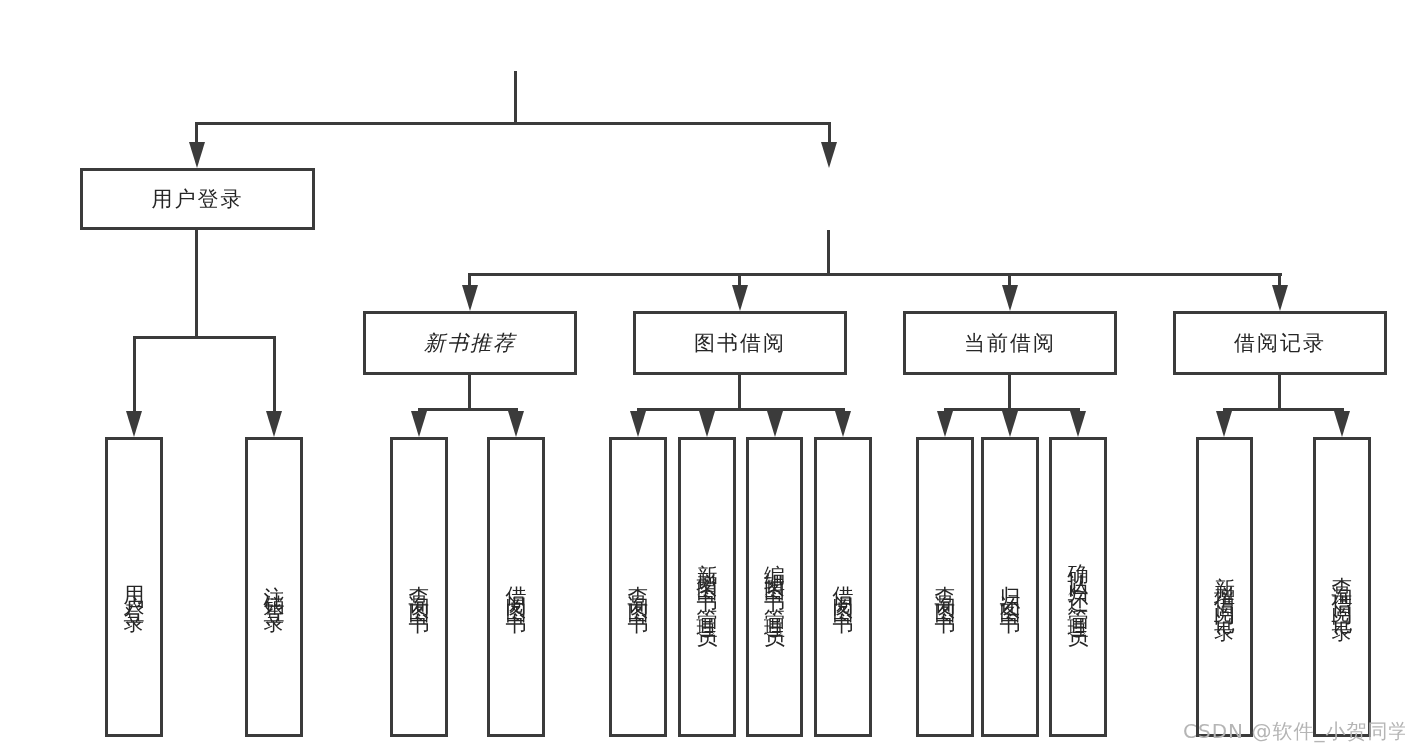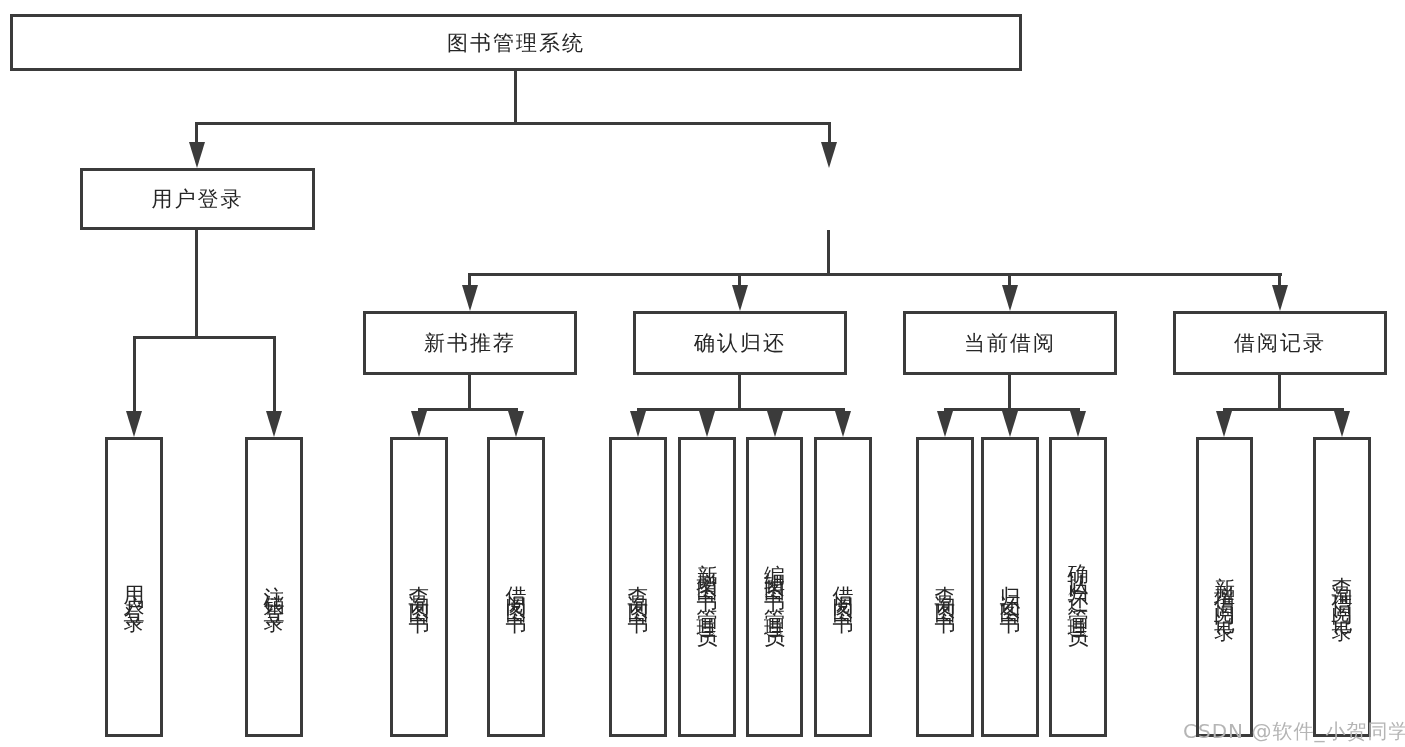--- a/index.html
+++ b/index.html
@@ -46,23 +46,20 @@
     color:#b5b5b5;
     letter-spacing:1px;
     white-space:nowrap;
   }
 </style>
 </head>
 <body>
 
 <div class="canvas">
 
-  <div class="box hbox" style="left:10px; top:14px; width:1012px; height:57px;">
-    <span>图书管理系统</span>
-  </div>
 
   <div class="vline" style="left:514px; top:71px; height:51px;"></div>
   <div class="hline" style="left:195px; top:122px; width:636px;"></div>
   <div class="vline" style="left:195px; top:122px; height:22px;"></div>
   <div class="arrow" style="left:189px; top:142px;"></div>
   <div class="vline" style="left:828px; top:122px; height:22px;"></div>
   <div class="arrow" style="left:821px; top:142px;"></div>
 
   <div class="box hbox" style="left:80px; top:168px; width:235px; height:62px;">
     <span>用户登录</span>
@@ -79,25 +76,25 @@
   <div class="hline" style="left:469px; top:273px; width:813px;"></div>
   <div class="vline" style="left:468px; top:273px; height:14px;"></div>
   <div class="arrow" style="left:462px; top:285px;"></div>
   <div class="vline" style="left:738px; top:273px; height:14px;"></div>
   <div class="arrow" style="left:732px; top:285px;"></div>
   <div class="vline" style="left:1008px; top:273px; height:14px;"></div>
   <div class="arrow" style="left:1002px; top:285px;"></div>
   <div class="vline" style="left:1278px; top:273px; height:14px;"></div>
   <div class="arrow" style="left:1272px; top:285px;"></div>
 
-  <div class="box hbox" style="left:363px; top:311px; width:214px; height:64px;">
+  <div class="box hbox" style="left:363px; top:311px; width:214px; height:64px;font-style:italic;">
     <span>新书推荐</span>
   </div>
   <div class="box hbox" style="left:633px; top:311px; width:214px; height:64px;">
-    <span>确认归还</span>
+    <span>图书借阅</span>
   </div>
   <div class="box hbox" style="left:1173px; top:311px; width:214px; height:64px;">
     <span>借阅记录</span>
   </div>
   <div class="box hbox" style="left:903px; top:311px; width:214px; height:64px;">
     <span>当前借阅</span>
   </div>
 
   <div class="vline" style="left:468px; top:375px; height:33px;"></div>
   <div class="hline" style="left:418px; top:408px; width:100px;"></div>

